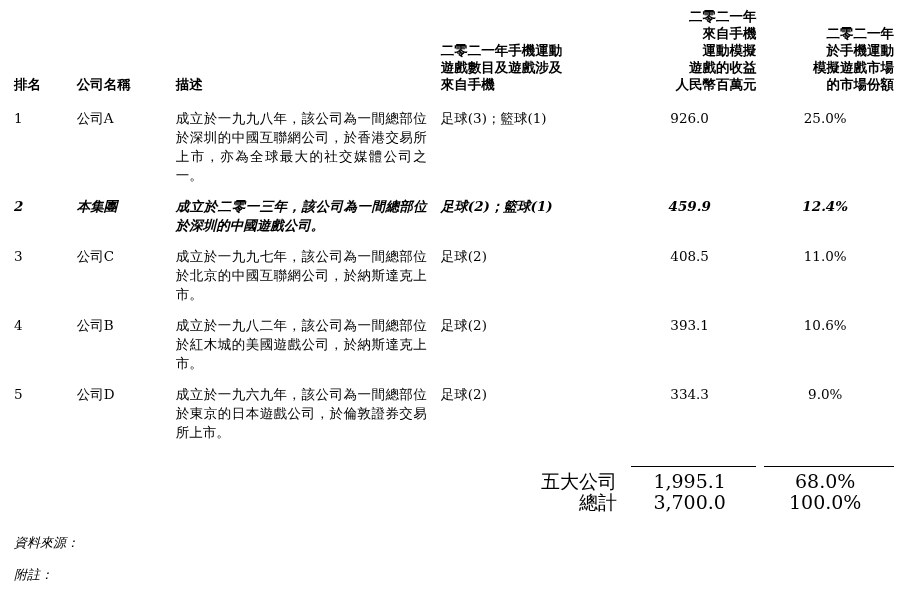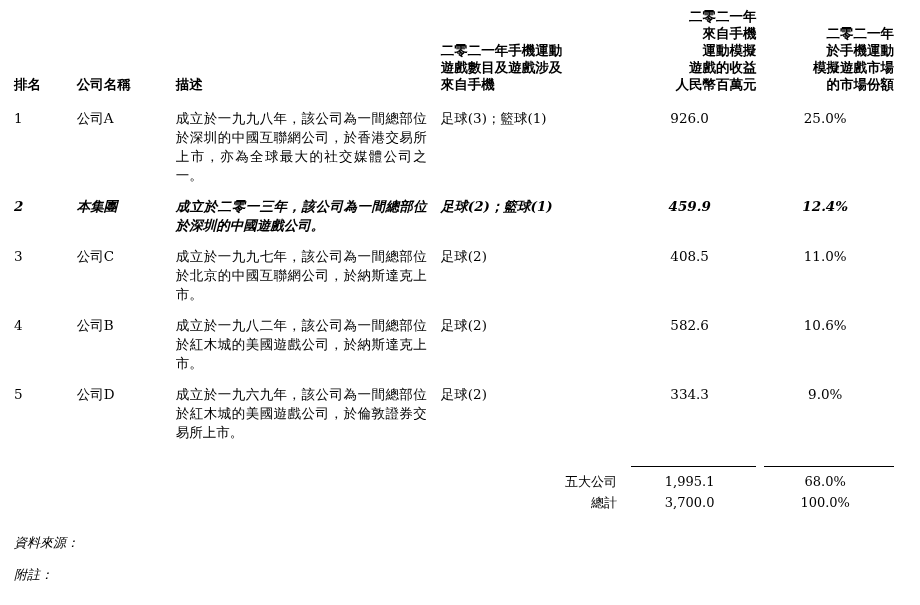--- a/index.html
+++ b/index.html
@@ -70,21 +70,21 @@
   .sep-row .rule {
     border-top: 1px solid #000;
     height: 1px;
     margin-top: 22px;
   }
   .sep-row .rule.rev { margin-left: 8px; }
   .sep-row .rule.share { margin-left: 8px; }
 
   tr.total td {
     padding: 2px 0 0 0;
-    font-size: 13px;
+    font-size: 19px;
     line-height: 19px;
   }
   tr.total td.label { text-align: right; padding-right: 6px; }
 
   .footnotes {
     margin-left: 14px;
     margin-top: 22px;
     font-size: 13px;
   }
   .fn-row {
@@ -175,27 +175,27 @@
         <td class="desc">成立於一九九七年，該公司為一間總部位於北京的中國互聯網公司，於納斯達克上市。</td>
         <td>足球(2)</td>
         <td class="num">408.5</td>
         <td class="num">11.0%</td>
       </tr>
       <tr>
         <td>4</td>
         <td>公司B</td>
         <td class="desc">成立於一九八二年，該公司為一間總部位於紅木城的美國遊戲公司，於納斯達克上市。</td>
         <td>足球(2)</td>
-        <td class="num">582.6</td>
+        <td class="num">393.1</td>
         <td class="num">10.6%</td>
       </tr>
       <tr>
         <td>5</td>
         <td>公司D</td>
-        <td class="desc">成立於一九六九年，該公司為一間總部位於紅木城的美國遊戲公司，於倫敦證券交易所上市。</td>
+        <td class="desc">成立於一九六九年，該公司為一間總部位於東京的日本遊戲公司，於倫敦證券交易所上市。</td>
         <td>足球(2)</td>
         <td class="num">334.3</td>
         <td class="num">9.0%</td>
       </tr>
       <tr class="sep-row">
         <td></td>
         <td></td>
         <td></td>
         <td></td>
         <td>

